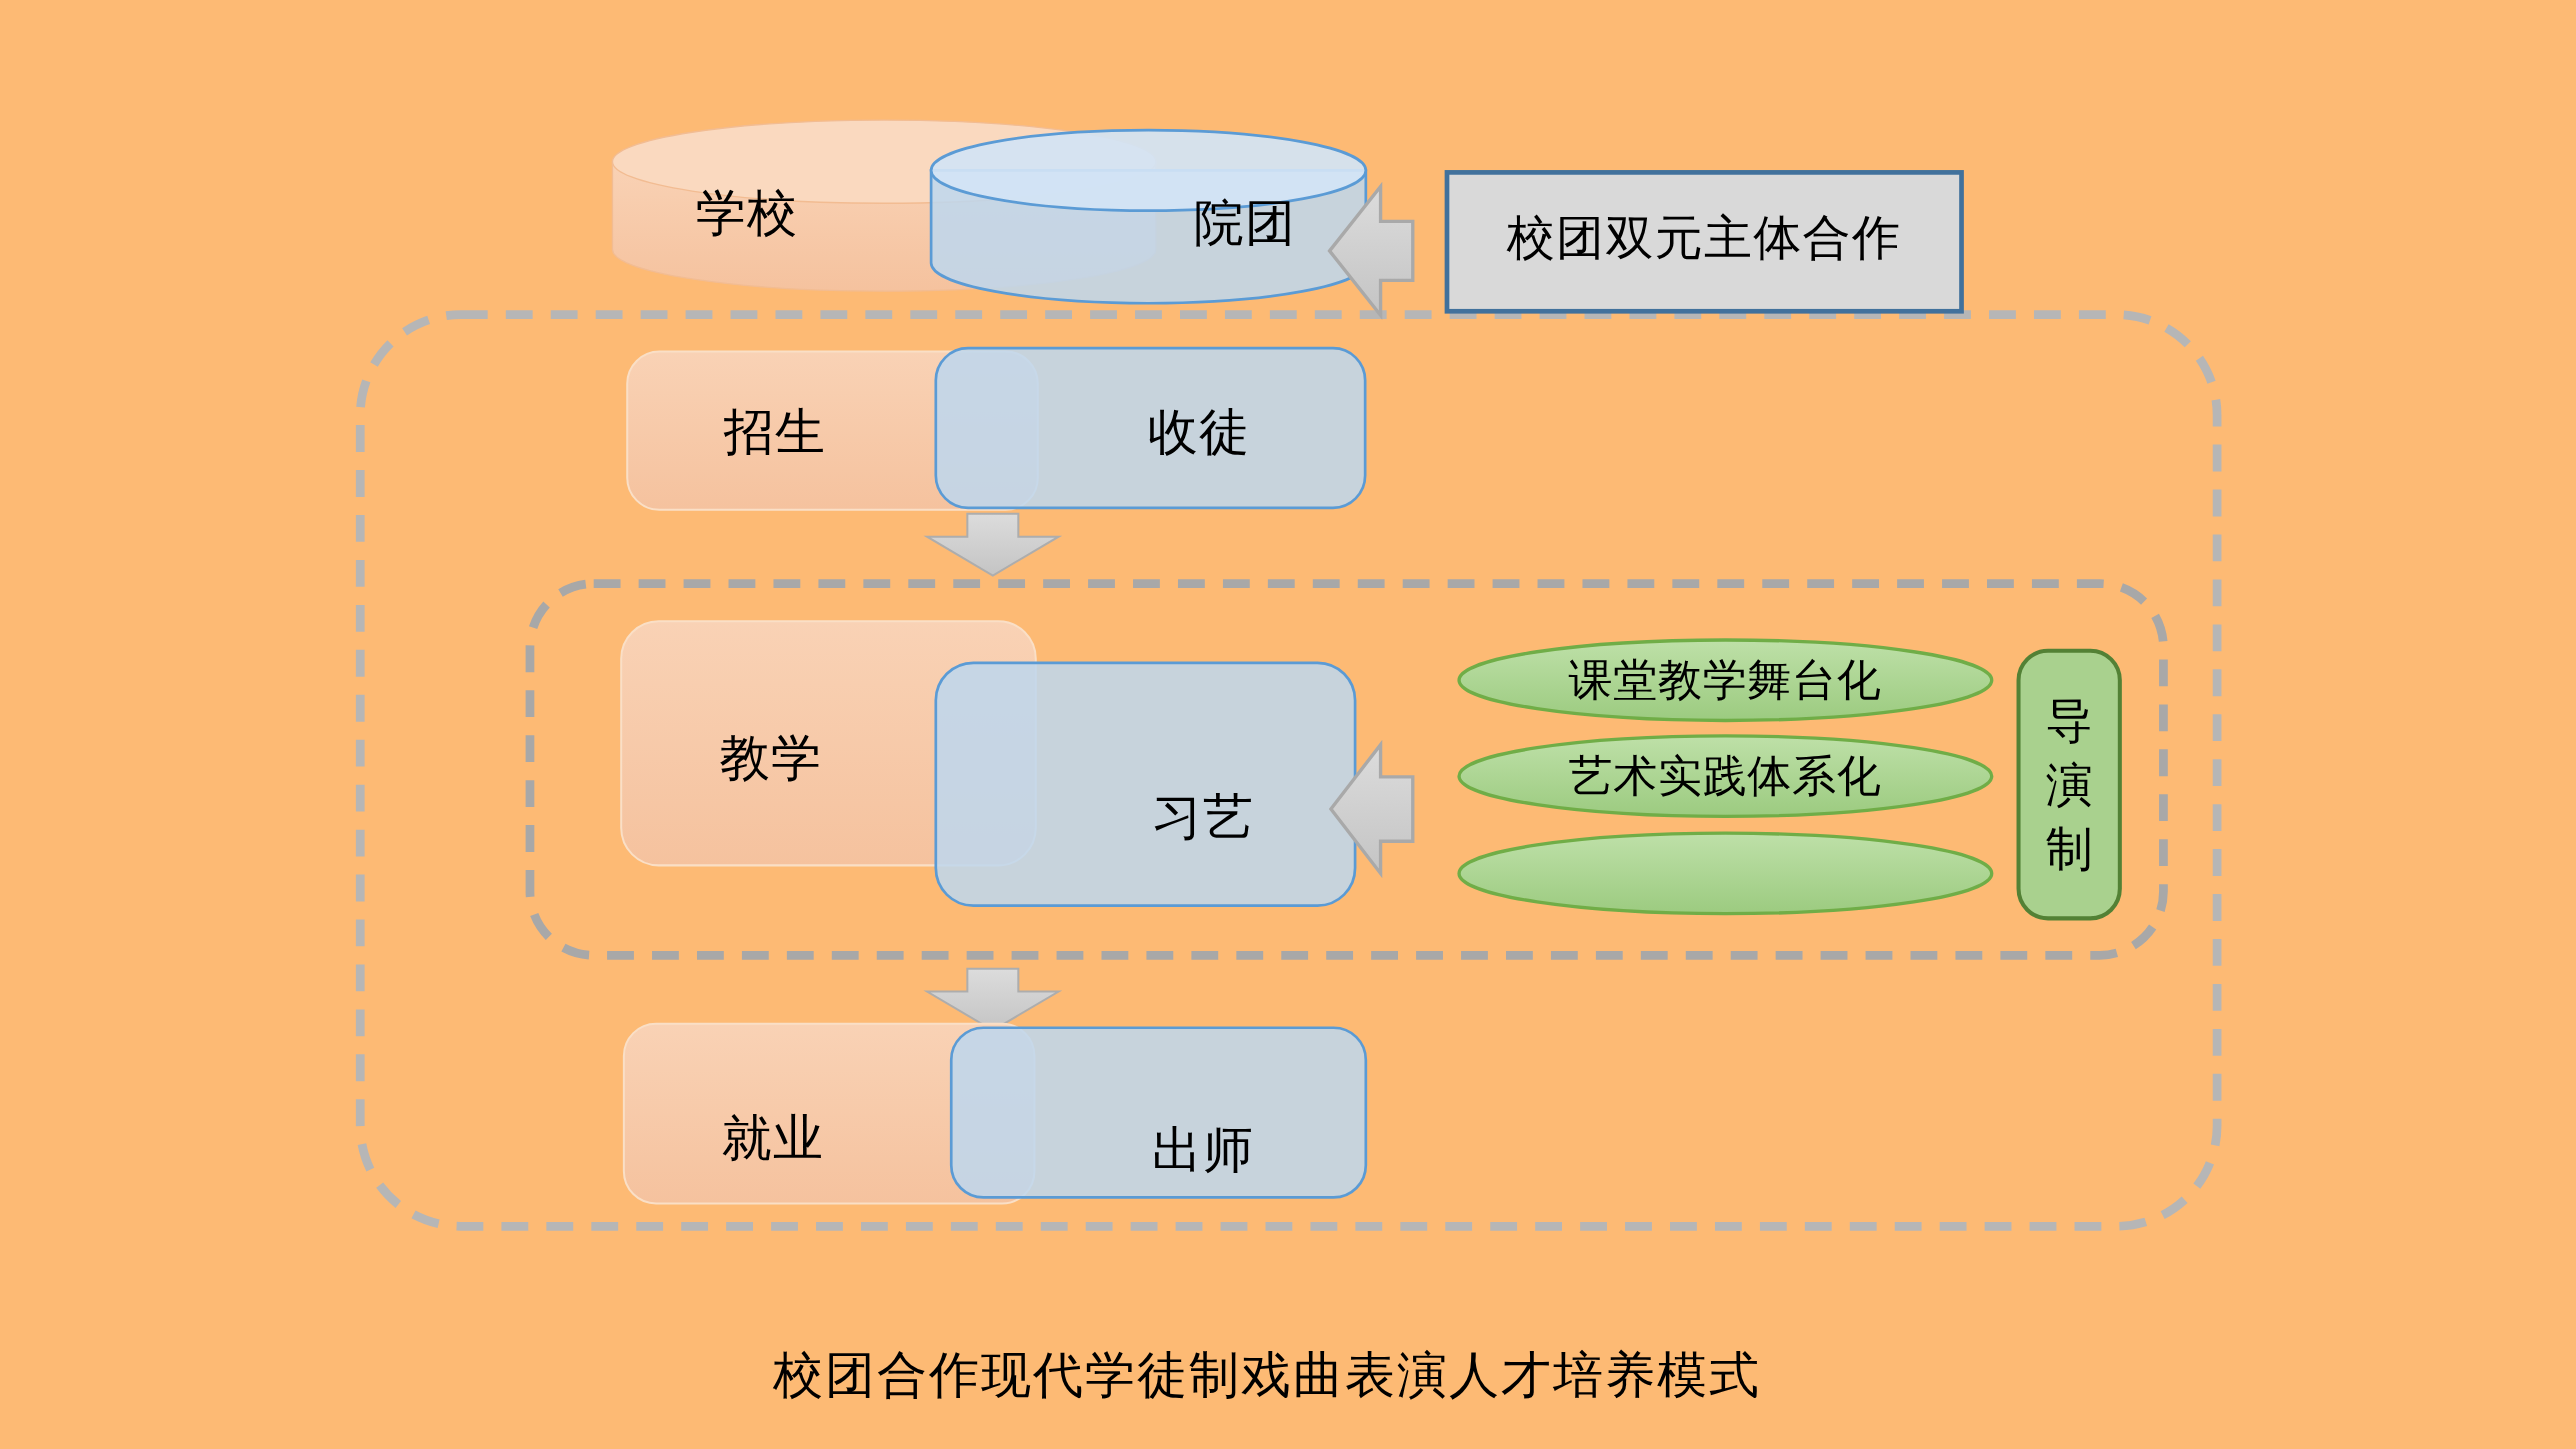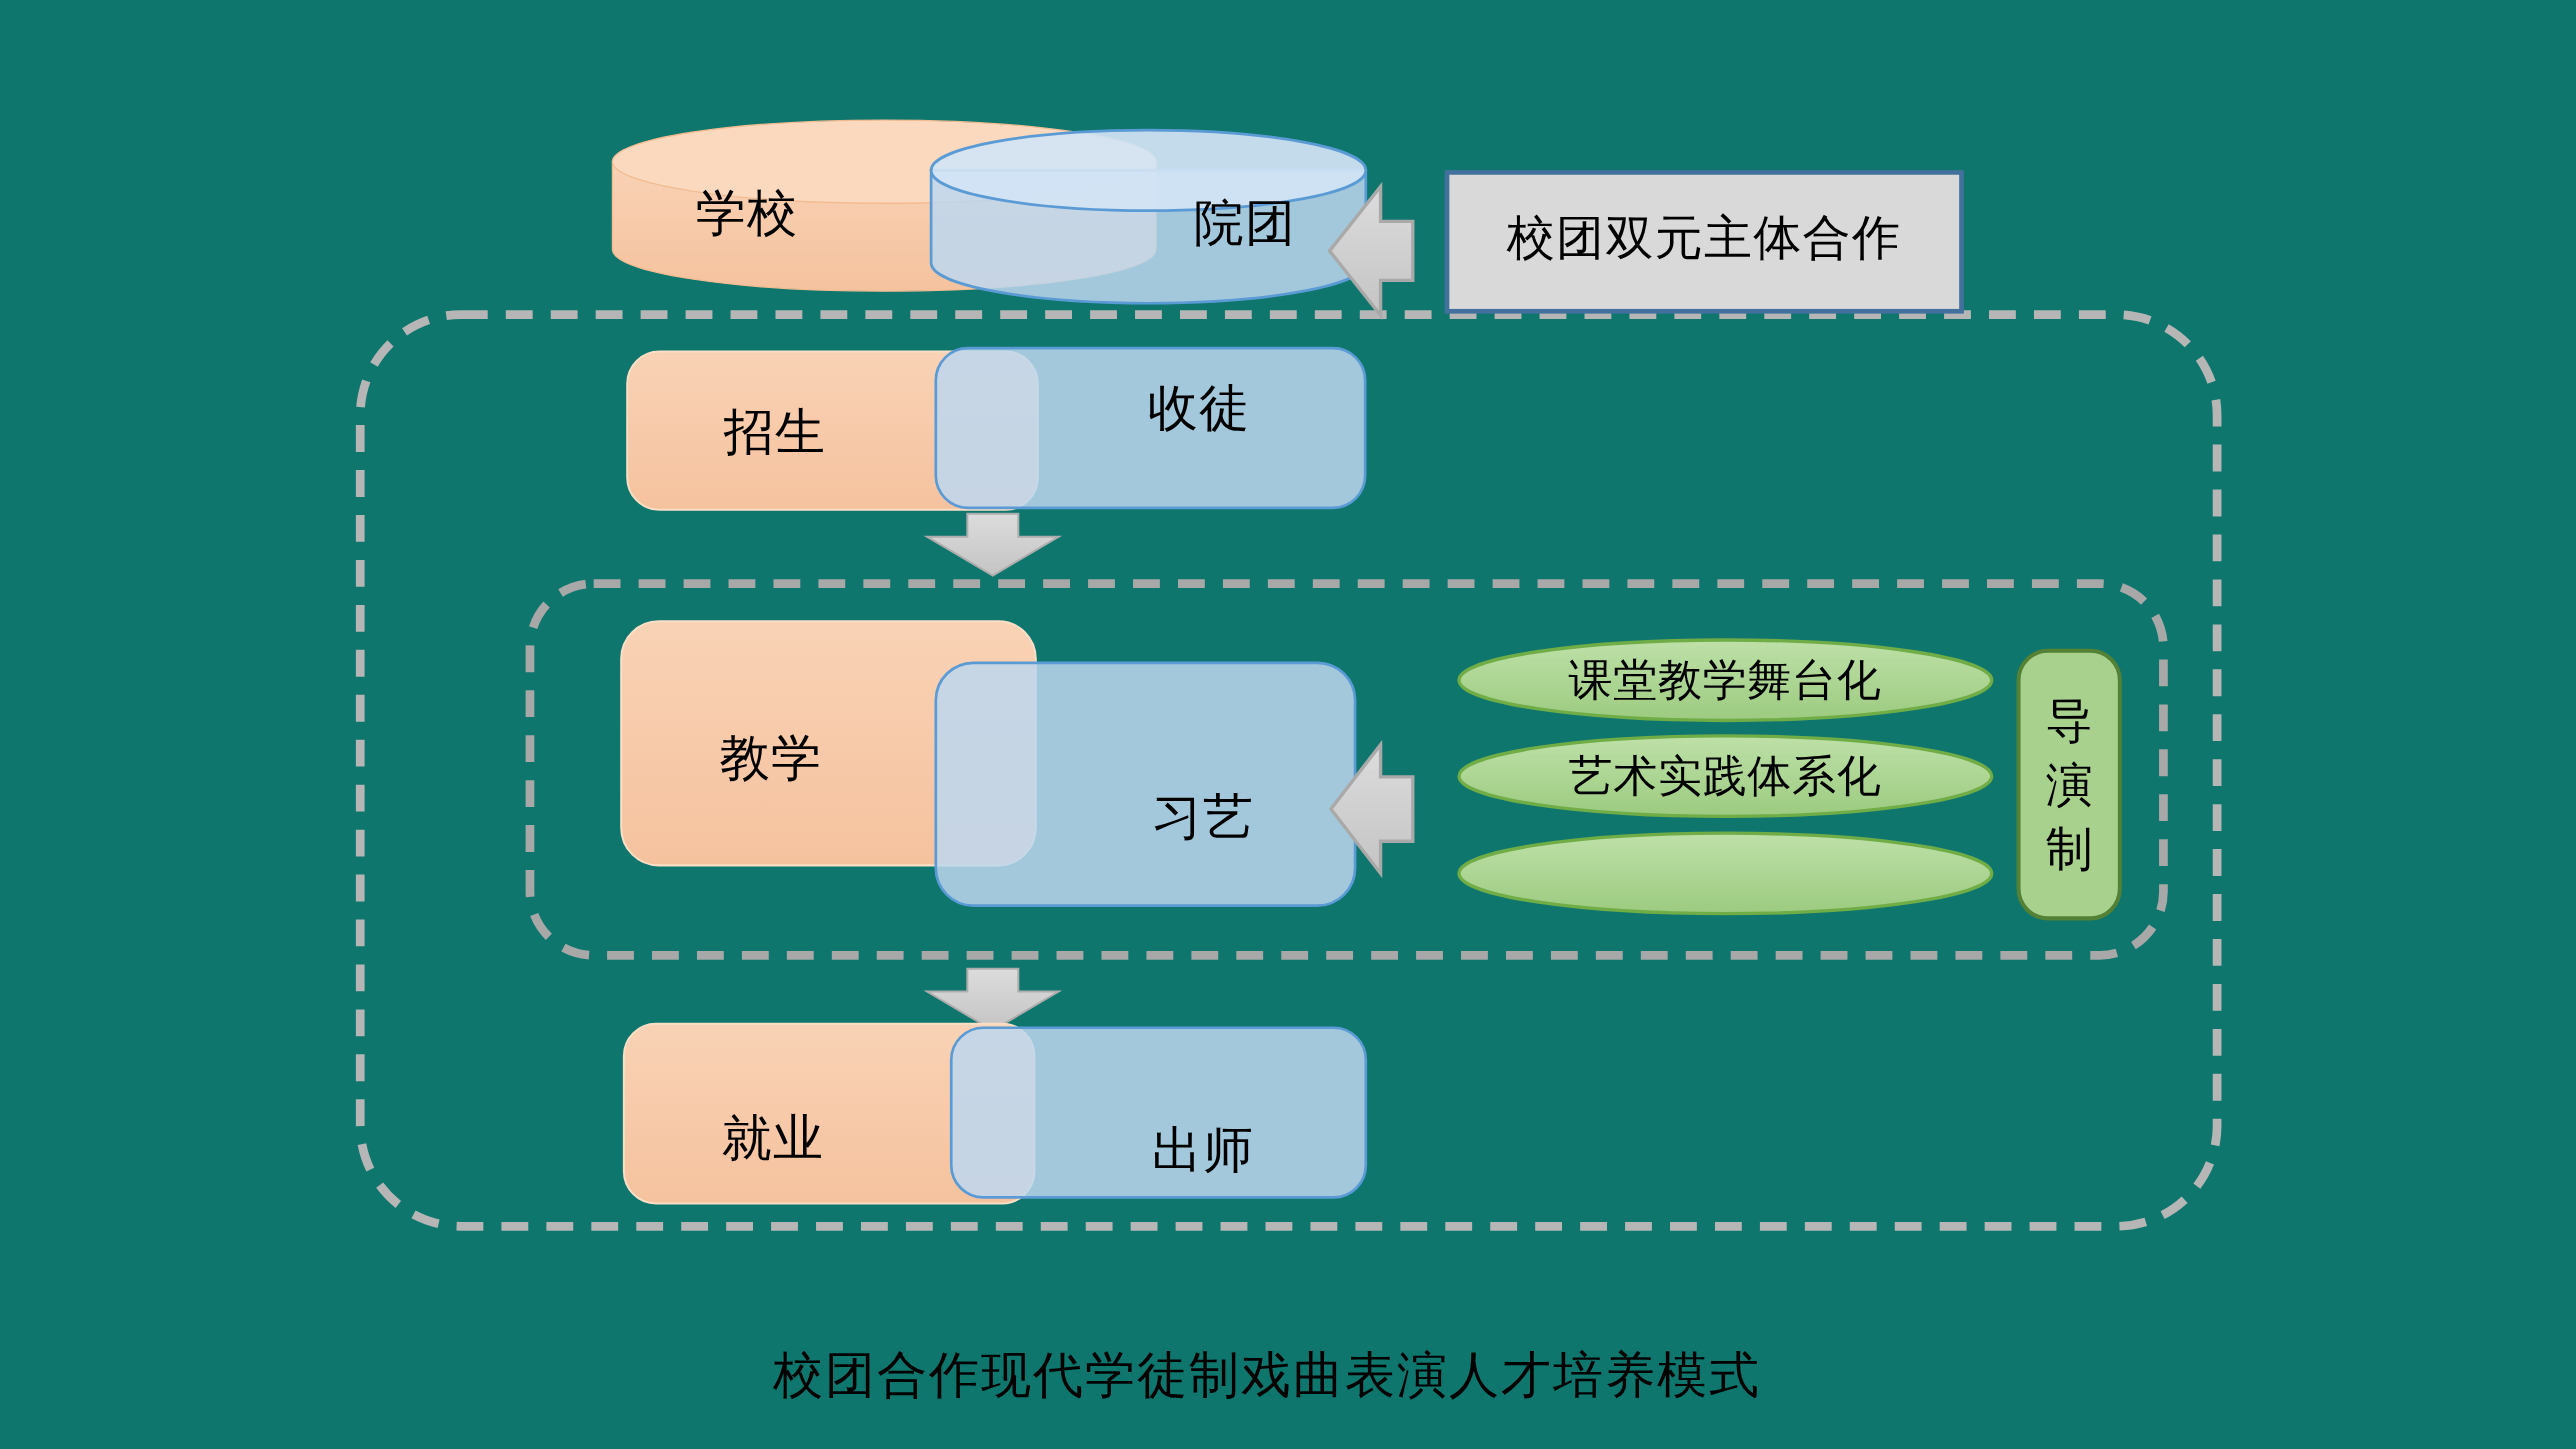--- a/index.html
+++ b/index.html
@@ -1,18 +1,18 @@
 <!DOCTYPE html>
 <html style="font-size:10.7px"><head>
 <meta charset="utf-8">
 <style>
   html,body{margin:0;padding:0;background:#ffffff;}
   body{width:2576px;height:1449px;overflow:hidden;
        font-family:"Liberation Sans","DejaVu Sans",sans-serif;color:#000;}
-  .stage{position:relative;width:2576px;height:1449px;background:#0f766e;}
+  .stage{position:relative;width:2576px;height:1449px;background:#fdba74;}
   .stage > svg{position:absolute;left:0;top:0;z-index:1;}
   .lbl{position:absolute;z-index:5;transform:translate(-50%,-50%);
        font-size:50px;line-height:1.1;white-space:nowrap;color:#000;letter-spacing:1.3px;}
   .lbl-pill{font-size:44px;letter-spacing:0.7px;}
   .lbl-coop{font-size:48px;}
   .lbl-vert{font-size:47px;white-space:normal;width:52px;word-break:break-all;
             text-align:center;line-height:1.36;}
   .lbl-caption{font-size:50px;letter-spacing:2px;}
 </style>
 </head>
@@ -76,21 +76,21 @@
     <rect x="1418" y="1532" width="618" height="253" rx="48" ry="48" fill="rgba(189,215,238,0.85)" stroke="#5B9BD5" stroke-width="4"></rect>
   </svg>
 
   <div class="lbl" style="left:747px;top:213px;">学校</div>
 
   <div class="lbl" style="left:1229px;top:223px;margin-left:16px;">院团</div>
 
   <div class="lbl lbl-coop" style="left:1704px;top:241px;font-family:Liberation Mono, monospace;">校团双元主体合作</div>
 
   <div class="lbl" style="left:775px;top:432px;">招生</div>
-  <div class="lbl" style="left:1199px;top:408px;">收徒</div>
+  <div class="lbl" style="left:1199px;top:432px;">收徒</div>
 
   <div class="lbl" style="left:771px;top:758px;">教学</div>
   <div class="lbl" style="left:1203px;top:817px;">习艺</div>
 
   <div class="lbl" style="left:773px;top:1138px;">就业</div>
   <div class="lbl" style="left:1203px;top:1132px;margin-top:18px;">出师</div>
 
   <div class="lbl lbl-pill" style="left:1725px;top:776px;">艺术实践体系化</div>
   <div class="lbl lbl-pill" style="left:1725px;top:680px;">课堂教学舞台化</div>
 

